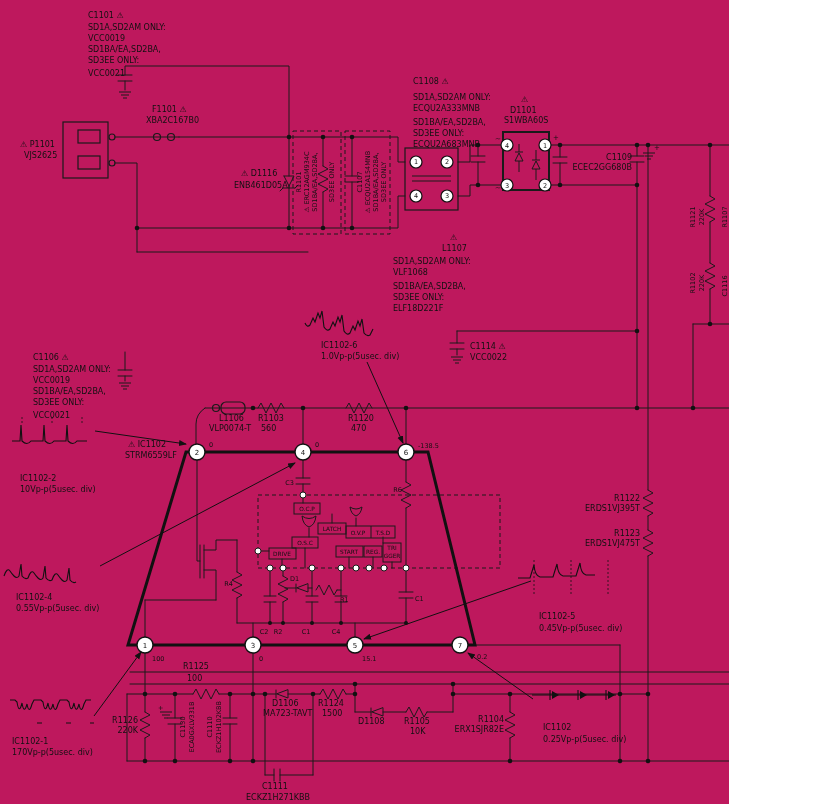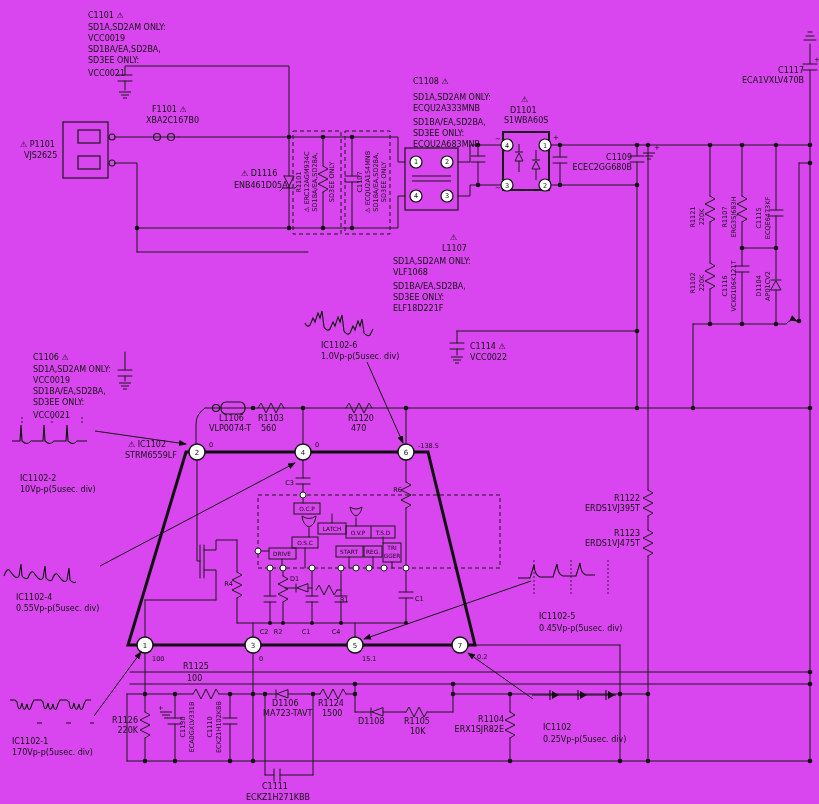--- a/index.html
+++ b/index.html
@@ -1,16 +1,16 @@
 <!DOCTYPE html>
 <html><head>
 <meta charset="utf-8">
 <style>
   html,body{margin:0;padding:0;background:#fff}
-  .canvas{position:relative;width:819px;height:804px;background:#d946ef;overflow:hidden}
+  .canvas{position:relative;width:729px;height:804px;background:#be185d;overflow:hidden}
   svg{display:block}
   svg text{font-family:"DejaVu Sans",sans-serif;fill:#111}
   .t{font-size:8px}
   .s{font-size:6.5px}
   .p{font-size:7px}
   .pp{font-size:6.5px}
   .b{font-size:5.8px}
 </style>
 </head>
 <body>

